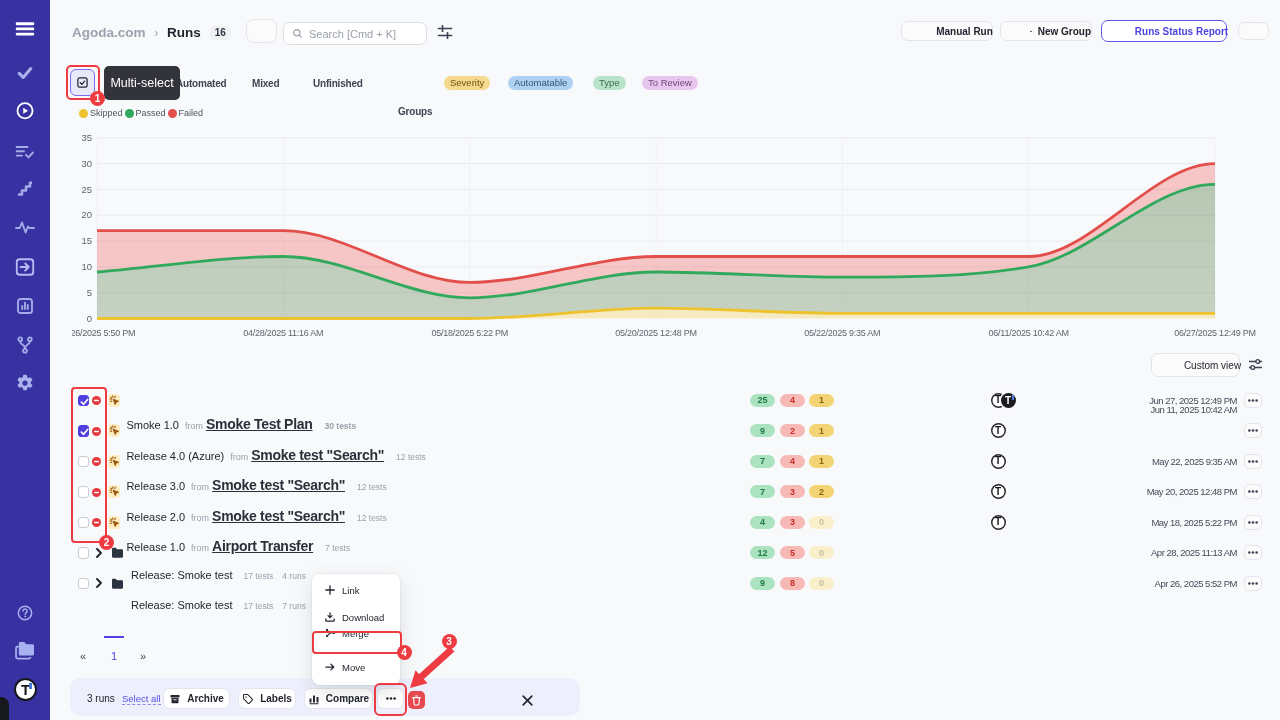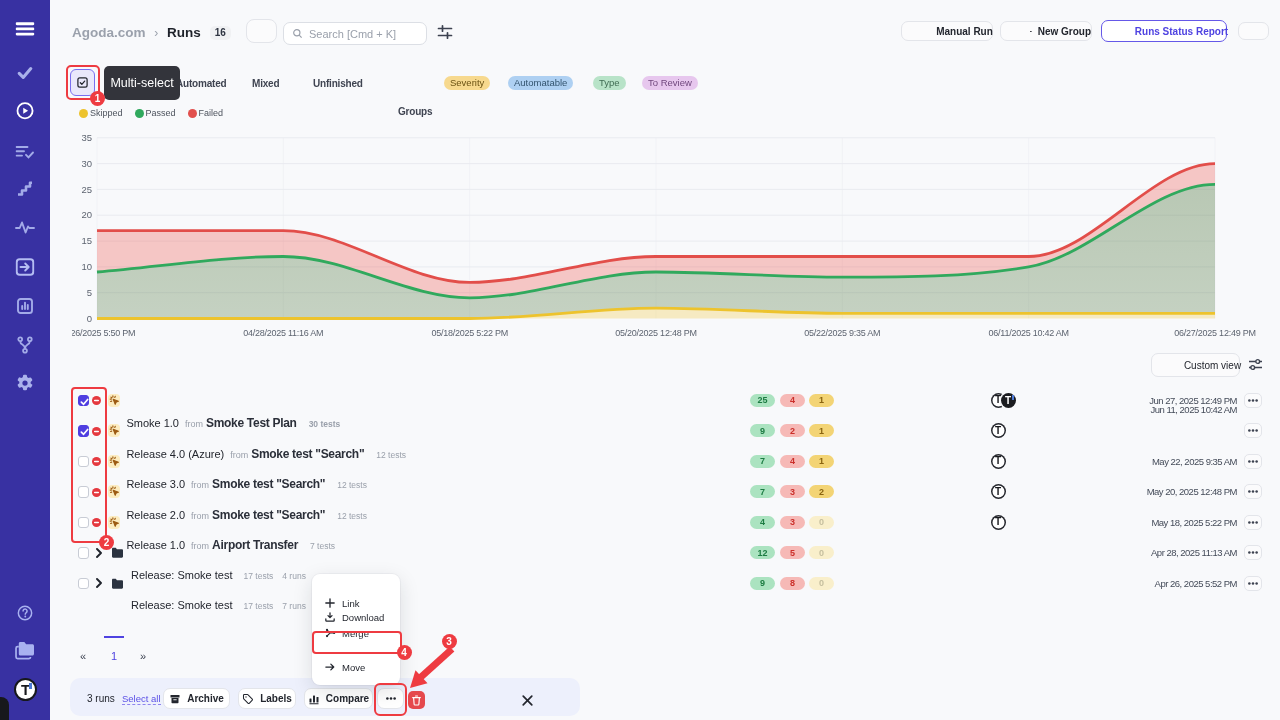--- a/index.html
+++ b/index.html
@@ -19,21 +19,21 @@
 .rowline { display:flex; align-items:baseline; white-space:nowrap;margin-top:24px; }
 .row-name { font-size:11px; color:#23262e; }
 .badge { position:absolute; width:25px; height:13px; border-radius:7px; font-size:9px; font-weight:700; display:flex; align-items:center; justify-content:center; }
 .bg-g { background:#abe3c0; color:#1c7c42; }
 .bg-r { background:#f6b9b6; color:#cb2f2a; }
 .bg-y { background:#f3d475; color:#8a6410; }
 .bg-y0 { background:#f9efcb; color:#c6bf9f; }
 .date { position:absolute; right:43px; font-size:9.5px; letter-spacing:-0.5px; color:#444b59; }
 .dots { position:absolute; left:1243.5px; width:18.5px; height:15px; background:#fbfbfc; border:1px solid #e3e5ea; border-radius:5px; display:flex; align-items:center; justify-content:center; }
 .from { font-size:9px; color:#9aa0ab; }
-.fromb { font-size:12px; color:#2b2f39; font-weight:700; letter-spacing:-0.3px; }
+.fromb { font-size:14px; color:#2b2f39; font-weight:700; letter-spacing:-0.3px;text-decoration:underline; }
 .ntests { font-size:8.5px; color:#9aa0ab; }
 .ckb { position:absolute; width:11.5px; height:11.5px; border-radius:3px; border:1px solid #c8ccd5; background:#fff; }
 .ckb.on { background:#4f3ee0; border-color:#4f3ee0; }
 .runicon { position:absolute; width:12.5px; height:13px; border-radius:4px; background:#fcecc0; display:flex; align-items:center; justify-content:center;}
 .ann { position:absolute; border:2.5px solid #ee3b41; border-radius:4px; }
 .anncirc { position:absolute; width:15px; height:15px; border-radius:50%; background:#ee3b41; color:#fff; font-size:10px; font-weight:700; display:flex; align-items:center; justify-content:center; }
 #bbar { position:absolute; left:70px; top:678px; width:510px; height:38px; background:#edf0fc; border-radius:10px; }
 .bbtn { position:absolute; top:688px; height:21px; background:#fff; border:1px solid #e3e5ea; border-radius:7px; display:flex; align-items:center; justify-content:center; font-size:10px; font-weight:700; color:#23262e; gap:6px; white-space:nowrap; }
 #menu { position:absolute; left:312px; top:574px; width:88px; height:111px; background:#fff; border-radius:8px; box-shadow:0 6px 20px rgba(25,28,40,.13), 0 0 0 1px rgba(25,28,40,.04); z-index:20; }
 .mitem { position:absolute; left:13px; font-size:9.5px; color:#23262e; display:flex; align-items:center; }
@@ -158,21 +158,21 @@
 <div class="tab" style="left:176px;">Automated</div>
 <div class="tab" style="left:252px;">Mixed</div>
 <div class="tab" style="left:313px;">Unfinished</div>
 <div class="tab" style="left:398px;margin-top:28px;">Groups</div>
 <div class="pill" style="left:444px;background:#f7d98e;color:#6a5212;">Severity</div>
 <div class="pill" style="left:508px;background:#aed0f2;color:#33546e;">Automatable</div>
 <div class="pill" style="left:593px;background:#b8e3c8;color:#3f6b52;">Type</div>
 <div class="pill" style="left:642px;background:#e7c7ee;color:#71487e;">To Review</div>
 <div class="abs" style="left:104px;top:65.5px;width:76px;height:34.5px;background:#33343b;border-radius:5px;color:#fff;font-size:12.5px;display:flex;align-items:center;justify-content:center;z-index:30;">Multi-select</div>
 <div class="abs" style="left:99px;top:78px;width:0;height:0;border:5px solid transparent;border-right-color:#33343b;z-index:30;"></div>
-<div class="abs" style="left:79px;top:108px;display:flex;align-items:center;gap:12px;font-size:9px;color:#4d535d;">
+<div class="abs" style="left:79px;top:108px;display:flex;align-items:center;gap:2px;font-size:9px;color:#4d535d;">
   <span style="display:flex;align-items:center;gap:2px;"><span style="width:9px;height:9px;border-radius:50%;background:#edc32d;"></span>Skipped</span>
   <span style="display:flex;align-items:center;gap:2px;"><span style="width:9px;height:9px;border-radius:50%;background:#30a95d;"></span>Passed</span>
   <span style="display:flex;align-items:center;gap:2px;"><span style="width:9px;height:9px;border-radius:50%;background:#e2504d;"></span>Failed</span>
 </div>
 <svg class="abs" style="left:72px;top:128px;" width="1208" height="218" viewBox="72 128 1208 218">
 <defs>
       <linearGradient id="gfill" x1="0" y1="160" x2="0" y2="318" gradientUnits="userSpaceOnUse">
 <stop offset="0" stop-color="rgba(98,133,83,0.44)"></stop>
         <stop offset="1" stop-color="rgba(98,133,83,0.34)"></stop>
       </linearGradient>
@@ -478,21 +478,21 @@
   </div>
 <div class="abs" style="left:408px;top:691px;width:17px;height:18px;background:#e5484d;border-radius:5px;display:flex;align-items:center;justify-content:center;z-index:46;">
     <svg width="9" height="11" viewBox="0 0 14 16">
       <path d="M1 3.5h12M5.5 1h3M2.5 3.5l.8 10.3c.06.68.62 1.2 1.3 1.2h4.8c.68 0 1.24-.52 1.3-1.2l.8-10.3" stroke="#fff" stroke-width="1.8" fill="none" stroke-linecap="round"></path>
     </svg>
   </div>
 <div class="abs" style="left:521px;top:693px;"><svg width="13" height="13" viewBox="0 0 13 13">
       <path d="M2.2 2.2l8.6 8.6M10.8 2.2l-8.6 8.6" stroke="#23262e" stroke-width="1.7" stroke-linecap="round"></path>
     </svg></div>
 <div id="menu">
-  <div class="mitem" style="top:24px;text-align:right;">
+  <div class="mitem" style="top:11px;text-align:right;">
       <svg width="10" height="10" viewBox="0 0 12 12">
         <path d="M6 1v10M1 6h10" stroke="#23262e" stroke-width="1.6" stroke-linecap="round"></path>
       </svg>
       <span>Link</span>
     </div>
   <div class="mitem" style="top:38px;">
       <svg width="10" height="10" viewBox="0 0 12 12">
         <g stroke="#23262e" stroke-width="1.5" fill="none" stroke-linecap="round" stroke-linejoin="round">
           <path d="M6 1v5.5M3.6 4.4L6 6.8 8.4 4.4"></path>
           <path d="M1 8.3v1.8c0 .5.4.9.9.9h8.2c.5 0 .9-.4.9-.9V8.3"></path>

